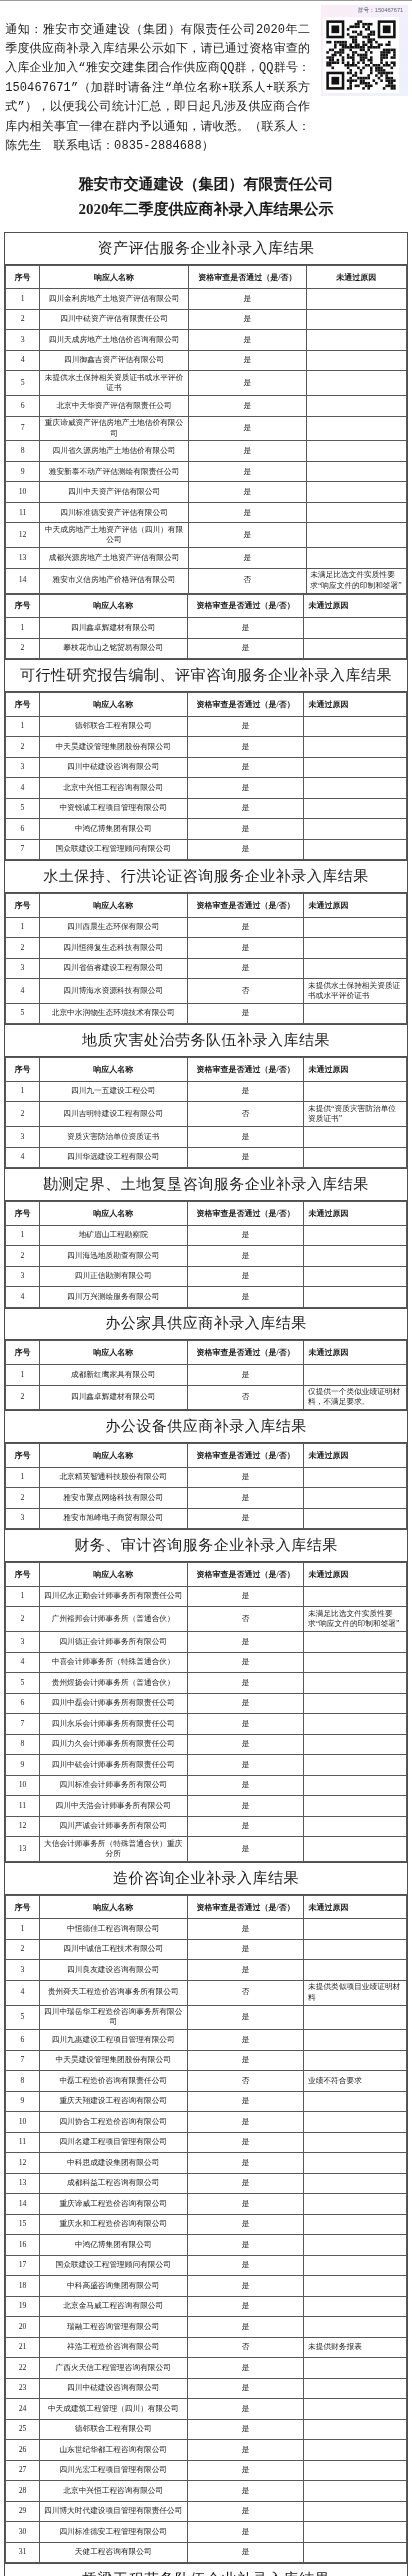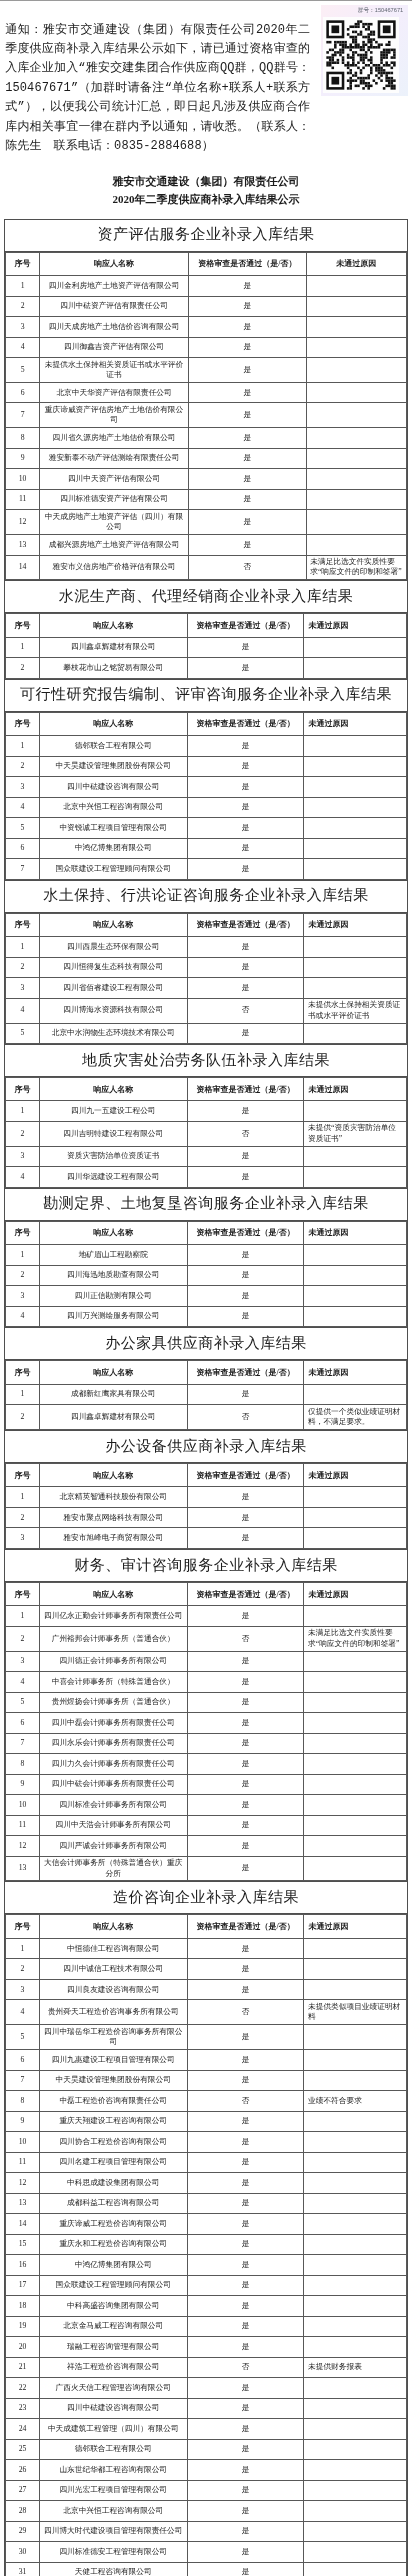--- a/index.html
+++ b/index.html
@@ -40,21 +40,21 @@
     color:#5f6570;
     margin:0.5px 0 2.1px;
     text-align:right;
     padding-right:2.1px;
     white-space:nowrap;
   }
   svg.qr { width:76px; height:76px; display:block; background:#fefefe; }
   
   .doc-title {
     text-align:center;
-    font-size:11px;
+    font-size:15px;
     font-weight:bold;
     line-height:1.65;
     margin:15.5px 0 10.3px;
   }
   
   #sections {
     margin:0 4.1px 14.4px;
     border:1px solid #4f4f4f;
   }
   .sec-title {
@@ -475,21 +475,20 @@
             <td class="reason"></td>
           </tr>
           <tr>
             <td>14</td>
             <td>雅安市义信房地产价格评估有限公司</td>
             <td>否</td>
             <td class="reason">未满足比选文件实质性要求“响应文件的印制和签署”</td>
           </tr>
         </tbody>
       </table>
-      <div class="sec-title">水泥生产商、代理经销商企业补录入库结果</div>
       <table class="rtable">
         <thead>
           <tr>
             <th class="c-no">序号</th>
             <th class="c-name">响应人名称</th>
             <th class="c-pass">资格审查是否通过（是/否）</th>
             <th class="c-reason">未通过原因</th>
           </tr>
         </thead>
         <tbody>

